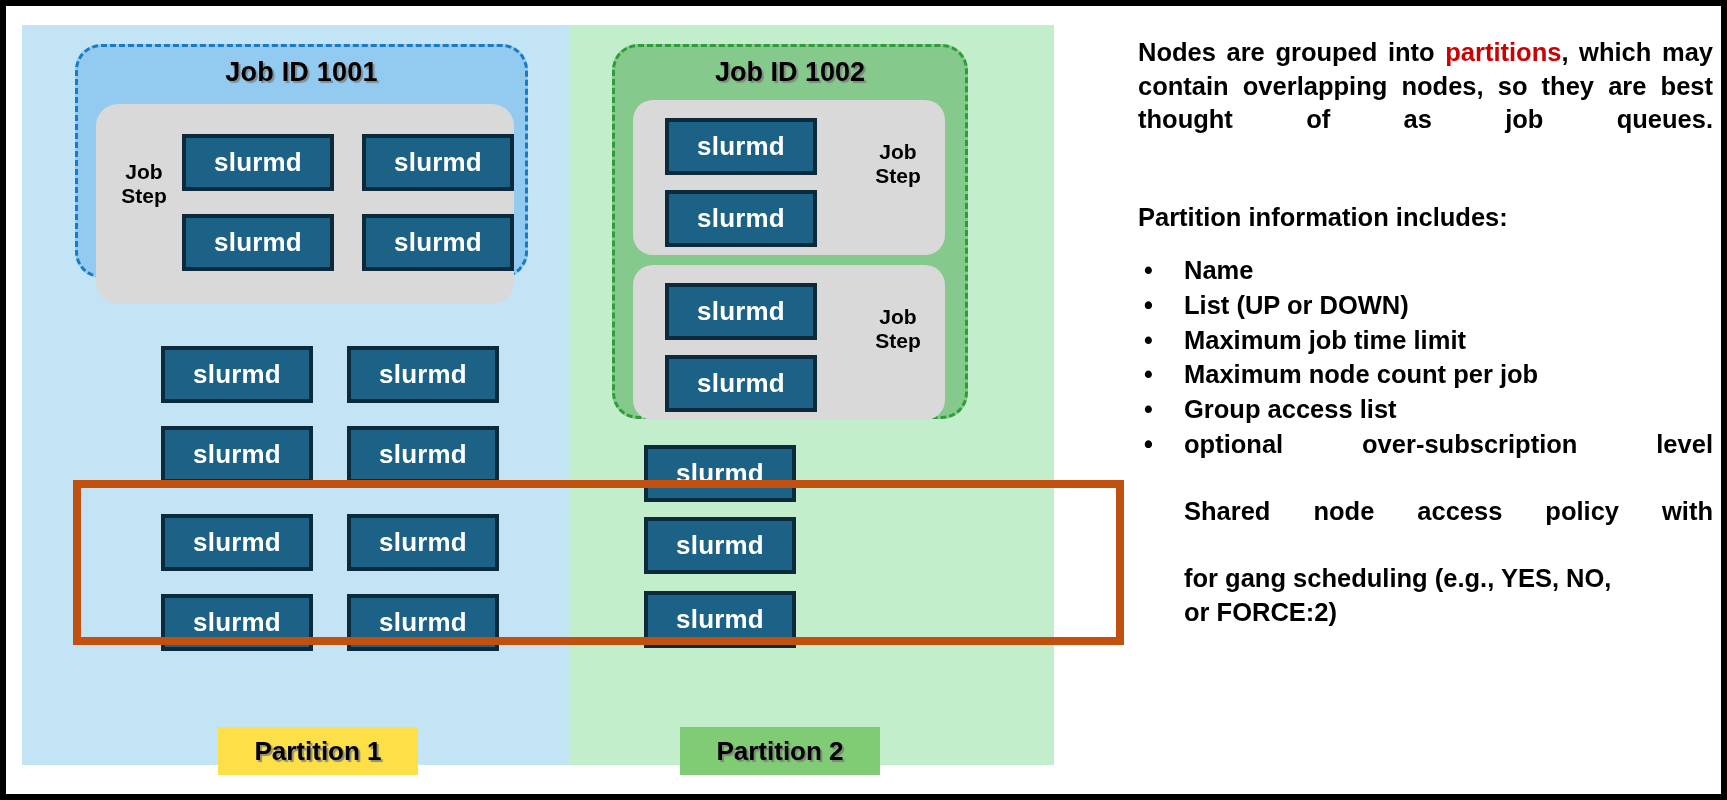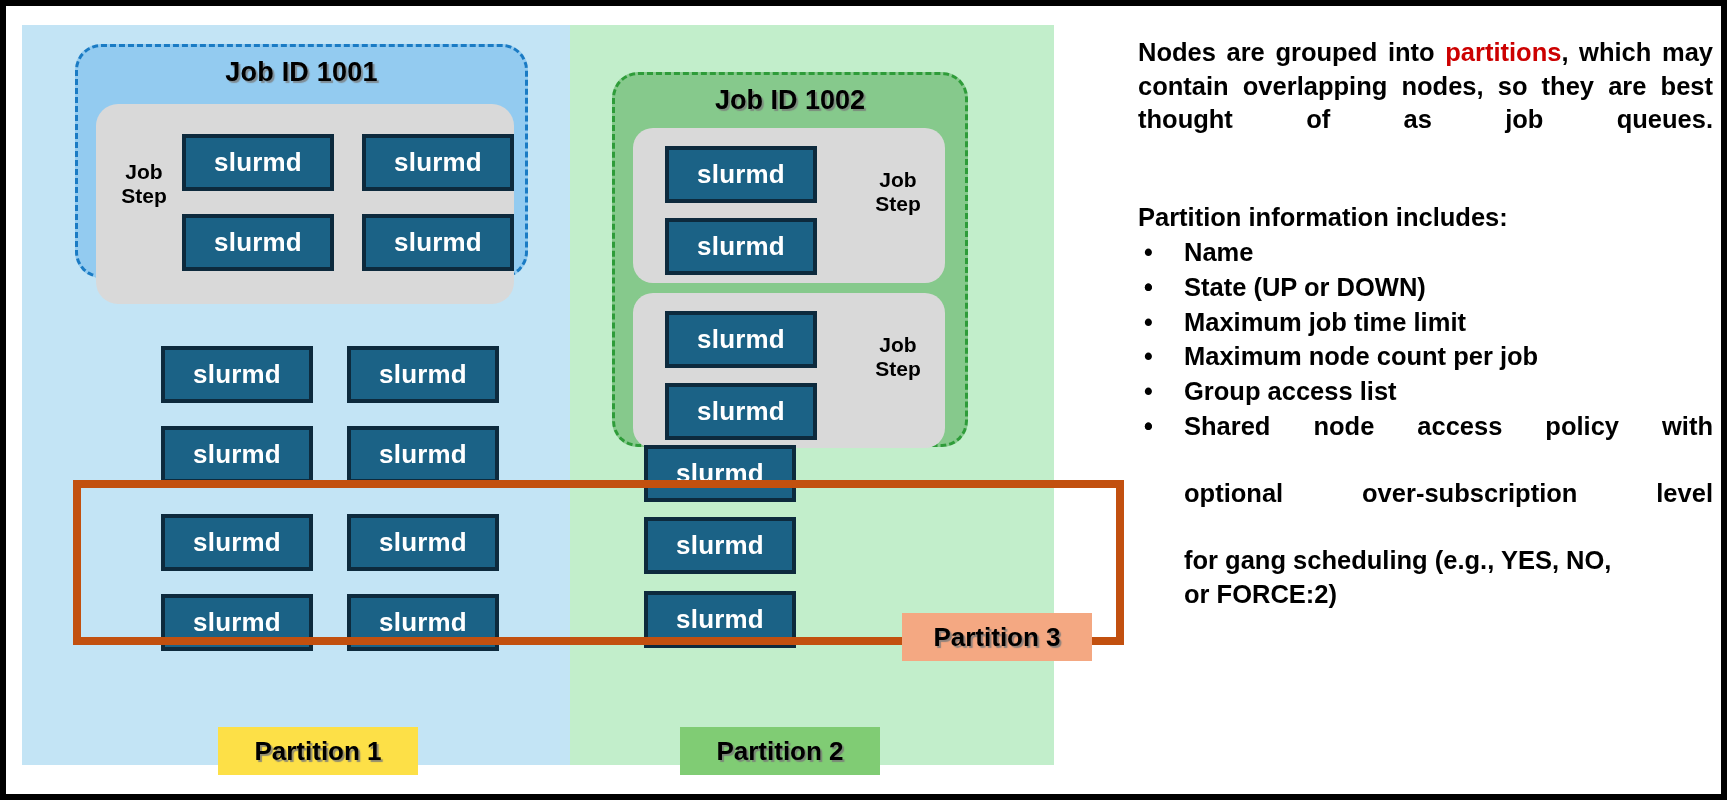--- a/index.html
+++ b/index.html
@@ -63,21 +63,20 @@
   }
 
   
   #job1002 {
     position: absolute;
     left: 42px; top: 19px;
     width: 356px; height: 375px;
     background: #86c98c;
     border: 3px dashed #2e9c39;
     border-radius: 26px;
-    margin-top: 28px;
   }
   #job1002-title {
     position: absolute;
     left: 0; top: 10px; width: 100%;
     text-align: center;
     font-size: 27px; font-weight: bold; color: #000;
     text-shadow: 2px 2px 1px rgba(120,120,120,0.75);
   }
   .job1002-step {
     position: absolute;
@@ -149,21 +148,21 @@
     font-weight: bold;
     line-height: 1.32;
   }
   #intro-para {
     text-align: justify;
     text-justify: inter-word;
   }
   #intro-para::after { content: ""; display: inline-block; width: 100%; }
   .kw-red { color: #cc0000; }
   #intro-spacer { height: 30px; }
-  #bullets-heading { margin-bottom: 2px; }
+  #bullets-heading { margin-bottom: 20px; }
   #bullets { list-style: none; }
   #bullets li {
     position: relative;
     padding-left: 46px;
     margin-bottom: 1px;
   }
   #bullets li .bullet-dot {
     position: absolute;
     left: 6px; top: 0;
     font-size: 25px;
@@ -237,21 +236,20 @@
         </div>
       </div>
 
       <div class="slurmd" style="left:74px; top:420px;">slurmd</div>
       <div class="slurmd" style="left:74px; top:492px;">slurmd</div>
       <div class="slurmd" style="left:74px; top:566px;">slurmd</div>
     </div>
 
     <div id="partition3-box"></div>
 
-    <div class="partition-label" id="partition3-label">Partition 3</div>
     <div class="partition-label" id="partition1-label">Partition 1</div>
     <div class="partition-label" id="partition2-label">Partition 2</div>
   </div>
 
   <div id="textpanel">
 
     <p id="intro-para"><span>Nodes are grouped into </span><span class="kw-red">partitions</span><span>, which may contain overlapping nodes, so they are best thought of as job queues.</span></p>
 
     <div id="intro-spacer"></div>
 
@@ -260,21 +258,21 @@
     <ul id="bullets">
       <li>
         <span class="bullet-dot">•</span>
         <span class="bullet-text">Name</span>
       </li>
       <li>
         <span class="bullet-dot">•</span>
       </li>
       <li>
         <span class="bullet-dot">•</span>
-        <span class="bullet-text">State (UP or DOWN)</span>
+        <span class="bullet-text">List (UP or DOWN)</span>
       </li>
       <li>
         <span class="bullet-dot">•</span>
         <span class="bullet-text">Maximum job time limit</span>
       </li>
       <li>
         <span class="bullet-dot">•</span>
         <span class="bullet-text">Maximum node count per job</span>
       </li>
       <li>
@@ -282,21 +280,21 @@
         <span class="bullet-text">Group access list</span>
       </li>
       <li class="justified">
         <span class="bullet-dot">•</span>
         <span class="bullet-text">
         </span>
       </li>
       <li class="justified">
         <span class="bullet-dot">•</span>
         <span class="bullet-text">
+          <span class="jline">optional over-subscription level</span>
           <span class="jline">Shared node access policy with</span>
-          <span class="jline">optional over-subscription level</span>
           <span class="jline lastline">for gang scheduling (e.g., YES, NO,</span>
           <span class="jline lastline">or FORCE:2)</span>
         </span>
       </li>
     </ul>
   </div>
 </div>
 
 </body></html>

